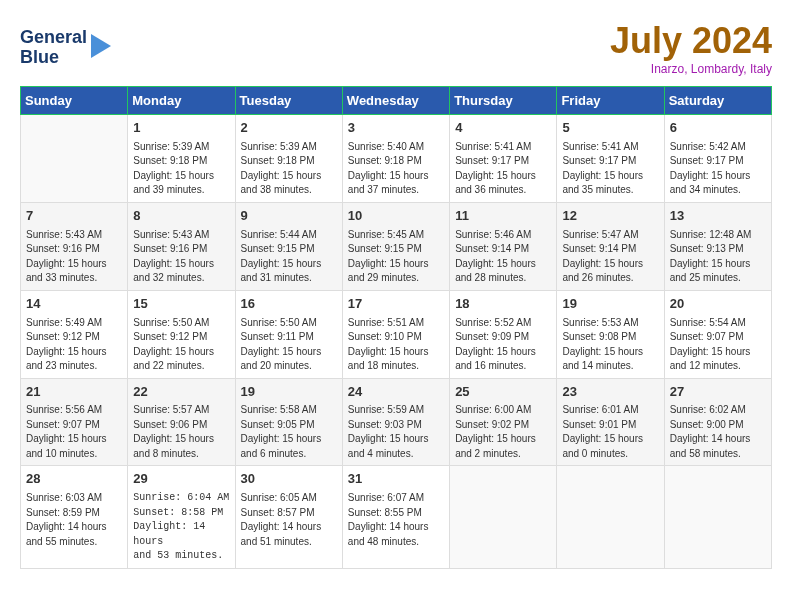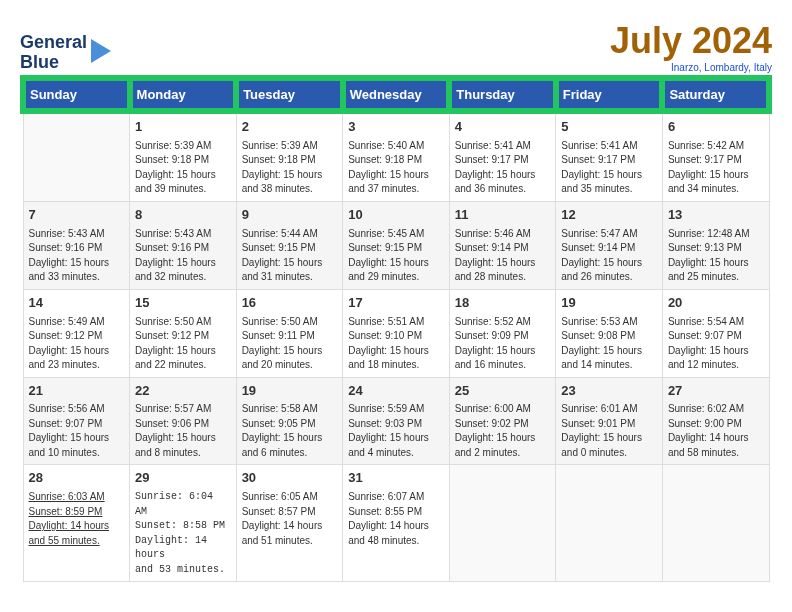--- a/index.html
+++ b/index.html
@@ -6,22 +6,22 @@
     body {
       font-family: Arial, sans-serif;
       background: #fff;
       width: 792px;
       min-height: 612px;
       padding: 20px;
     }
     .header {
       display: flex;
       justify-content: space-between;
-      align-items: flex-end;
-      margin-bottom: 2px;
+      align-items: center;
+      margin-bottom: 10px;
     }
     .logo {
       display: flex;
       align-items: center;
     }
     .logo-text {
       font-size: 18px;
       font-weight: bold;
       color: #1a3a6b;
       line-height: 1.1;
@@ -37,38 +37,38 @@
     }
     .title-block {
       text-align: right;
     }
     .main-title {
       font-size: 36px;
       font-weight: bold;
       color: #a16207;
     }
     .subtitle {
-      font-size: 10px;
-      color: #1d4ed8;
+      font-size: 12px;
+      color: #a21caf;
     }
     table {
       width: 100%;
       border-collapse: collapse;
       font-size: 11px;
     }
     thead tr {
       background-color: #2a5aad;
       color: #fff;
     }
     thead th {
       padding: 6px 4px;
       text-align: left;
       font-weight: bold;
       font-size: 13px;
-      border: 6px solid #22c55e;
+      border: 1px solid #22c55e;
     }
     tbody tr {
       border-bottom: 1px solid #ccc;
     }
     tbody tr:nth-child(odd) {
       background-color: #fff;
     }
     tbody tr:nth-child(even) {
       background-color: #f5f5f5;
     }
@@ -318,21 +318,21 @@
           <span class="day-number">27</span>
           <div class="day-info" style="white-space: pre-line;">Sunrise: 6:02 AM
 Sunset: 9:00 PM
 Daylight: 14 hours
 and 58 minutes.</div>
         </td>
       </tr>
       <tr>
         <td>
           <span class="day-number">28</span>
-          <div class="day-info" style="white-space: pre-line; text-decoration: underline;">Sunrise: 6:03 AM
+          <div class="day-info" style="white-space: pre-line;">Sunrise: 6:03 AM
 Sunset: 8:59 PM
 Daylight: 14 hours
 and 55 minutes.</div>
         </td>
         <td>
           <span class="day-number">29</span>
           <div class="day-info" style="white-space: pre-line; font-family: Liberation Mono, monospace;">Sunrise: 6:04 AM
 Sunset: 8:58 PM
 Daylight: 14 hours
 and 53 minutes.</div>

